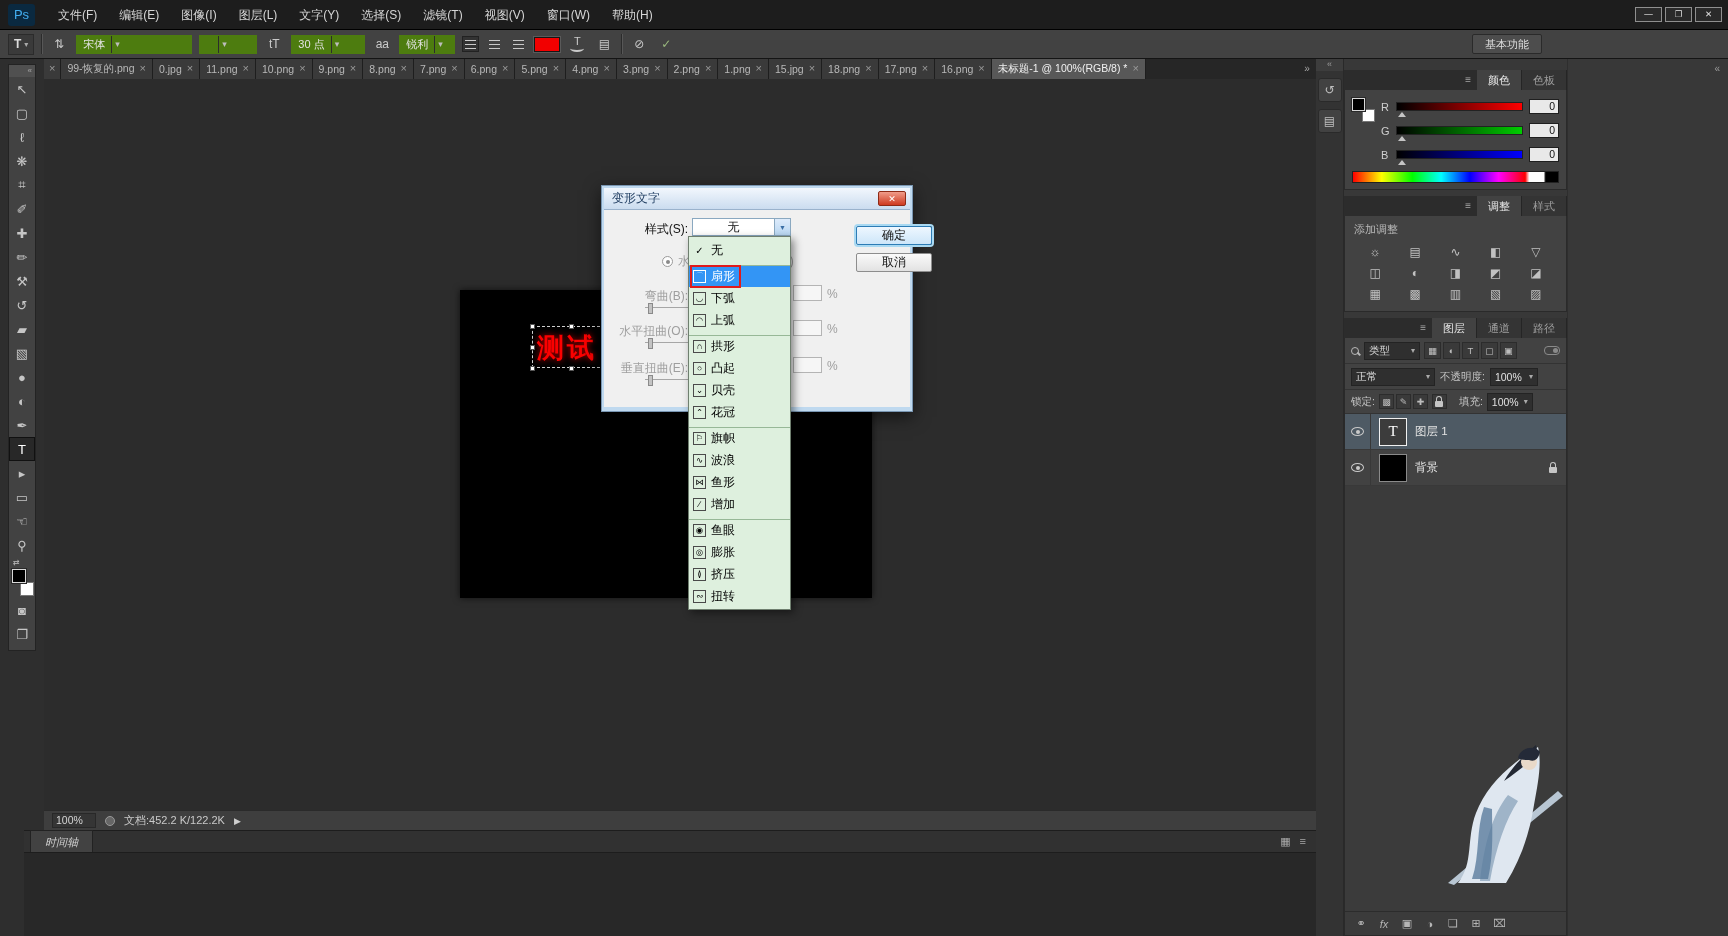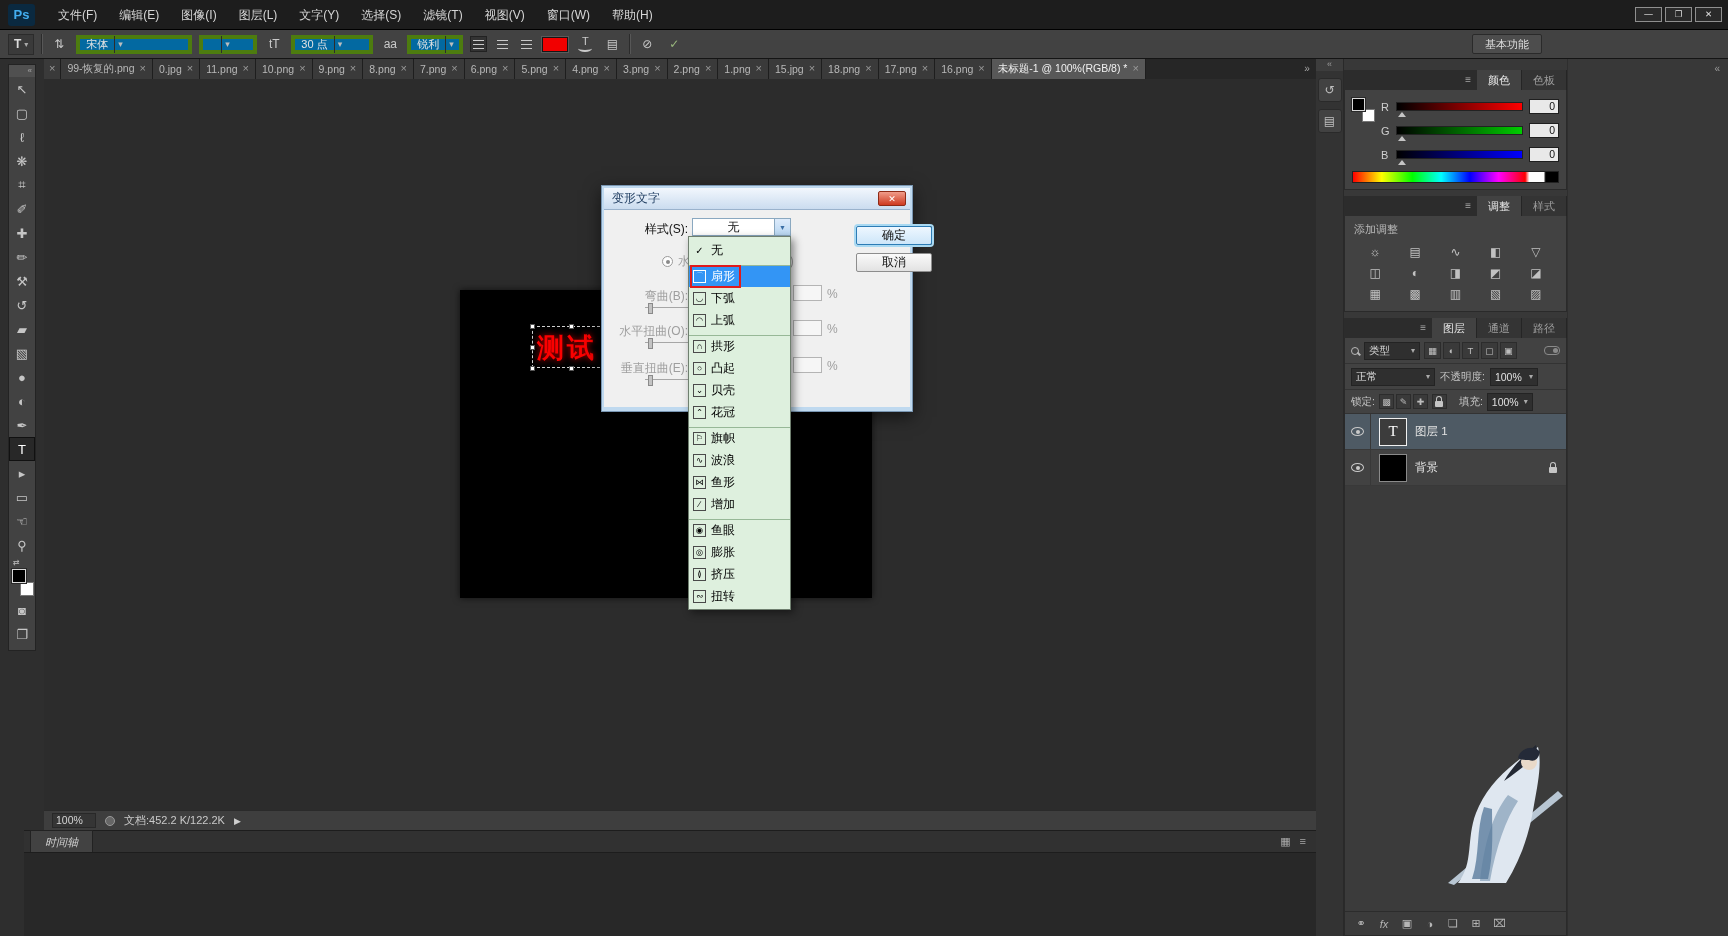--- a/index.html
+++ b/index.html
@@ -1,30 +1,30 @@
 <!DOCTYPE html>
 <html><head>
 <meta charset="utf-8">
 <style>
 *{margin:0;padding:0;box-sizing:border-box;font-family:"Liberation Sans","DejaVu Sans",sans-serif;}
 html,body{width:1728px;height:936px;overflow:hidden;background:#2e2e2e;}
 #app{position:relative;width:1728px;height:936px;background:#2e2e2e;}
 
 
 #menubar{position:absolute;left:0;top:0;width:1728px;height:30px;background:#1d1d1d;border-bottom:1px solid #000;display:flex;align-items:center;z-index:10;}
-.ps-logo{width:27px;height:22px;margin:0 12px 0 8px;background:#0a2940;color:#43aef0;font-weight:bold;font-size:13px;display:flex;align-items:center;justify-content:center;border-radius:3px;}
+.ps-logo{width:27px;height:22px;margin:0 12px 0 8px;background:#0a2940;color:#43aef0;font-weight:normal;font-size:13px;display:flex;align-items:center;justify-content:center;border-radius:3px;}
 .menu-item{padding:0 11px;font-size:12px;color:#d6d6d6;line-height:30px;cursor:default;}
 .win-controls{margin-left:auto;display:flex;gap:3px;margin-right:6px;}
 .win-btn{width:27px;height:15px;border:1px solid #8f8f8f;color:#e3e3e3;font-size:8.5px;line-height:13px;text-align:center;background:#2a2a2a;}
 
 
 #optionsbar{position:absolute;left:0;top:30px;width:1728px;height:29px;background:#424242;border-bottom:1px solid #141414;display:flex;align-items:center;padding:0 8px;gap:7px;z-index:9;}
 .ob-sep{width:1px;height:20px;background:#2b2b2b;box-shadow:1px 0 0 #575757;}
 .ob-icon{min-width:20px;height:20px;display:flex;align-items:center;justify-content:center;color:#cacaca;font-size:12px;}
-.ob-field{height:19px;background:#0369a1;border:4px solid #4d7c0f;color:#e3e3e3;font-size:11px;display:flex;align-items:center;}
+.ob-field{height:19px;background:#4d7c0f;border:1px solid #4d7c0f;color:#e3e3e3;font-size:11px;display:flex;align-items:center;}
 .ob-field .f-val{padding:0 6px;min-width:18px;}
 .ob-field.has-arrow::after{content:"▾";font-size:9px;color:#bdbdbd;border-left:1px solid #2c2c2c;padding:0 3px;line-height:17px;}
 .tool-preset{display:flex;align-items:center;gap:3px;height:21px;padding:0 5px;background:#3a3a3a;border:1px solid #2b2b2b;color:#ddd;font-size:12px;font-weight:bold;}
 .tool-preset small{font-size:8px;color:#aaa;}
 .align-btn{width:17px;height:16px;display:flex;align-items:center;justify-content:center;}
 .align-btn.active{background:#333;box-shadow:inset 0 0 0 1px #222;}
 .align-glyph{width:11px;height:9px;background:repeating-linear-gradient(to bottom,#c9c9c9 0 1.5px,transparent 1.5px 4px);}
 .color-swatch{width:26px;height:15px;border:1px solid #161616;box-shadow:0 0 0 1px #5a5a5a;}
 .warp-btn{position:relative;width:20px;height:20px;color:#cacaca;font-size:11px;text-align:center;line-height:14px;}
 .warp-btn::after{content:"";position:absolute;left:3px;right:3px;bottom:2px;height:5px;border-bottom:2px solid #cacaca;border-radius:50%;}
@@ -212,21 +212,21 @@
       </span>
     <span class="ob-sep"></span>
     <span class="ob-icon">⇅</span>
     <span class="ob-field has-arrow" style="width:116px;">
         <span class="f-val">宋体</span>
       </span>
     <span class="ob-field has-arrow" style="width:58px;">
         <span class="f-val"></span>
       </span>
     <span class="ob-icon">tT</span>
-    <span class="ob-field has-arrow" style="width:82px;">
+    <span class="ob-field has-arrow" style="width:74px;">
         <span class="f-val">30 点</span>
       </span>
     <span class="ob-icon">aa</span>
     <span class="ob-field has-arrow" style="width:56px;">
         <span class="f-val">锐利</span>
       </span>
     <span class="align-btn active">
         <span class="align-glyph"></span>
       </span>
     <span class="align-btn">

